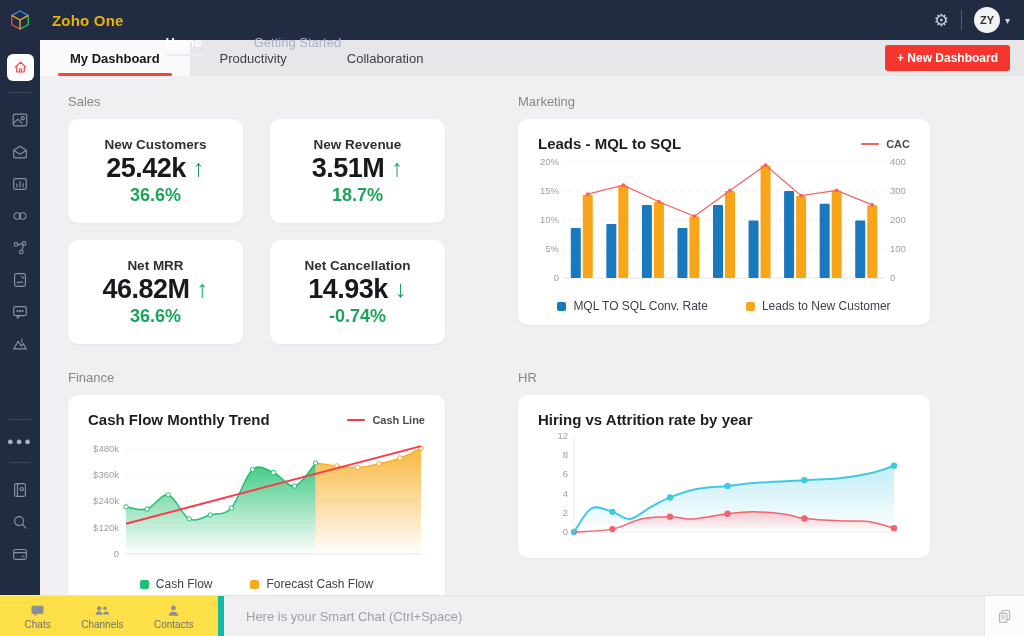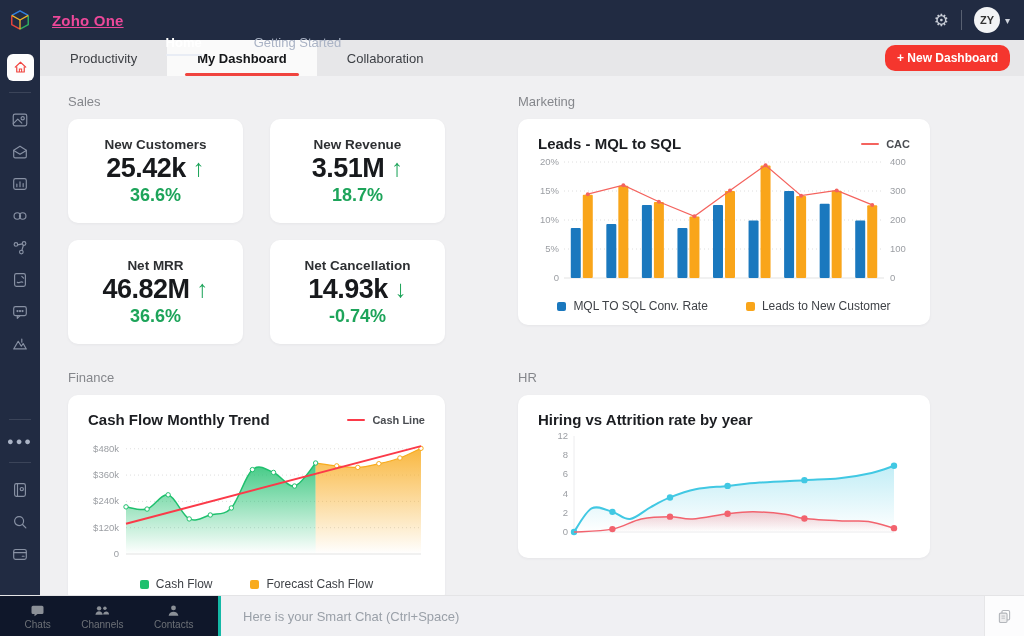--- a/index.html
+++ b/index.html
@@ -1,21 +1,21 @@
 <!DOCTYPE html>
 <html><head>
 <meta charset="utf-8">
 <style>
   html,body{margin:0;padding:0;}
   body{width:1024px;height:636px;position:relative;overflow:hidden;background:#f0f0f2;
        font-family:"Liberation Sans",sans-serif;-webkit-font-smoothing:antialiased;}
   
   .topbar{position:absolute;top:0;left:0;right:0;height:40px;background:#212b42;display:flex;align-items:center;z-index:5;}
   .logo-box{width:40px;display:flex;justify-content:center;}
-  .brand{color:#ec4899;font-size:15px;font-weight:700;margin-left:12px;letter-spacing:.2px;text-decoration:underline;}
+  .brand{color:#eab308;font-size:15px;font-weight:700;margin-left:12px;letter-spacing:.2px;}
   .topnav{display:flex;margin-left:42px;gap:52px;height:100%;margin-top:44px;}
   .topnav-item{font-size:13px;color:#aab3c5;cursor:pointer;height:100%;display:flex;align-items:center;position:relative;}
   .topnav-item.active{color:#fff;font-weight:700;}
   .topnav-item.active::after{content:"";position:absolute;left:0;right:0;bottom:6px;height:2px;background:#e9edf5;border-radius:2px;}
   .topbar-right{margin-left:auto;display:flex;align-items:center;gap:12px;padding-right:14px;}
   .gear{color:#c7ccd6;font-size:17px;line-height:1;cursor:pointer;}
   .topbar-divider{width:1px;height:20px;background:rgba(255,255,255,.25);}
   .avatar-wrap{display:flex;align-items:center;gap:5px;cursor:pointer;}
   .avatar{width:26px;height:26px;border-radius:50%;background:#f2f3f5;color:#333;font-size:11px;font-weight:700;
           display:flex;align-items:center;justify-content:center;}
@@ -28,21 +28,21 @@
   .side-icon svg{display:block;}
   .side-dots{color:#aab3c5;font-size:11px;letter-spacing:2px;margin:4px 0;cursor:pointer;}
   .side-spacer{flex:1;}
   .side-bottom{display:flex;flex-direction:column;align-items:center;padding-bottom:26px;}
   
   .tabstrip{position:absolute;left:40px;right:0;top:40px;height:36px;background:#e7e7e9;display:flex;align-items:stretch;z-index:3;}
   .tab{padding:0 30px;font-size:13px;color:#3c3f44;display:flex;align-items:center;cursor:pointer;position:relative;}
   .tab.active{background:#fafafa;font-weight:700;color:#15171a;}
   .tab.active::after{content:"";position:absolute;left:18px;right:18px;bottom:0;height:3px;background:#f0443f;border-radius:2px;}
   .new-dash-btn{margin-left:auto;align-self:center;margin-right:14px;background:#f5362e;color:#fff;font-size:12px;
-                font-weight:600;padding:6px 12px;border:none;border-radius:10px;cursor:pointer;}
+                font-weight:600;padding:6px 12px;border:none;border-radius:3px;cursor:pointer;}
   
   .main{position:absolute;left:40px;top:76px;right:0;bottom:40px;background:#f0f0f2;padding:18px 0 0 28px;overflow:hidden;}
   .grid{display:grid;grid-template-columns:377px 412px;column-gap:73px;row-gap:26px;}
   .section-label{font-size:13px;color:#85878c;margin-bottom:10px;}
   .kpi-grid{display:grid;grid-template-columns:1fr 1fr;gap:17px 27px;}
   .kpi-card{background:#fff;border-radius:10px;height:104px;box-shadow:0 1px 3px rgba(40,40,60,.05);
             display:flex;flex-direction:column;align-items:center;justify-content:center;}
   .kpi-title{font-size:13.5px;font-weight:600;color:#2e3033;}
   .kpi-value-row{display:flex;align-items:center;gap:7px;margin:1px 0;}
   .kpi-value{font-size:27px;font-weight:800;color:#17191c;letter-spacing:-.5px;}
@@ -53,21 +53,21 @@
   .chart-title{font-size:15px;font-weight:700;color:#1c1e22;}
   .overlay-legend{display:flex;align-items:center;gap:7px;font-size:11px;font-weight:700;color:#4a4d52;cursor:pointer;}
   .line-swatch{width:18px;height:2px;border-radius:1px;display:inline-block;}
   .chart-legend{display:flex;justify-content:center;gap:38px;padding:3px 0 4px;}
   .legend-item{display:flex;align-items:center;gap:7px;font-size:12px;color:#3f4247;cursor:pointer;}
   .sq-swatch{width:9px;height:9px;border-radius:2px;display:inline-block;}
   .dot-swatch{width:9px;height:9px;border-radius:50%;display:inline-block;}
   svg text.tick{font-family:"Liberation Sans",sans-serif;font-size:9.5px;fill:#9b9ea3;}
   
   .bottombar{position:absolute;left:0;right:0;bottom:0;height:40px;display:flex;z-index:6;background:#f0f0f3;border-top:1px solid #e4e4e6;}
-  .bb-left{width:218px;background:#0f172a;display:flex;align-items:center;justify-content:space-evenly;border-right:3px solid #14b8a6;}
+  .bb-left{width:218px;background:#fde047;display:flex;align-items:center;justify-content:space-evenly;border-right:6px solid #14b8a6;}
   .bb-item{display:flex;flex-direction:column;align-items:center;gap:1px;cursor:pointer;padding:2px 6px;}
   .bb-item svg{display:block;}
   .bb-label{font-size:10px;color:#6d7177;}
   .bb-chat{flex:1;display:flex;align-items:center;padding-left:20px;}
   .bb-chat input{border:none;background:transparent;outline:none;font-size:13px;color:#4a4d52;width:100%;
                  font-family:"Liberation Sans",sans-serif;}
   .bb-chat input::placeholder{color:#9aa0a8;}
   .bb-right{width:39px;background:#fcfcfd;border-left:1px solid #e6e6e8;display:flex;align-items:center;justify-content:center;cursor:pointer;}
 </style>
 </head>
@@ -186,22 +186,22 @@
       <svg width="18" height="18" viewBox="0 0 20 20" fill="none" stroke="#9aa3b5" stroke-width="1.3" stroke-linecap="round" stroke-linejoin="round">
         <rect x="3" y="5" width="14" height="11" rx="2"></rect>
           <path d="M3 8.5h14"></path>
           <path d="M12.5 12.5h2"></path>
       </svg>
     </div>
   </div>
 </div>
 
 <div class="tabstrip">
+  <div class="tab active">My Dashboard</div>
   <div class="tab">Productivity</div>
-  <div class="tab active">My Dashboard</div>
   <div class="tab">Collaboration</div>
   <button class="new-dash-btn">+ New Dashboard</button>
 </div>
 
 <div class="main">
   <div class="grid">
 
     <div>
       <div class="section-label">Sales</div>
       <div class="kpi-grid">

